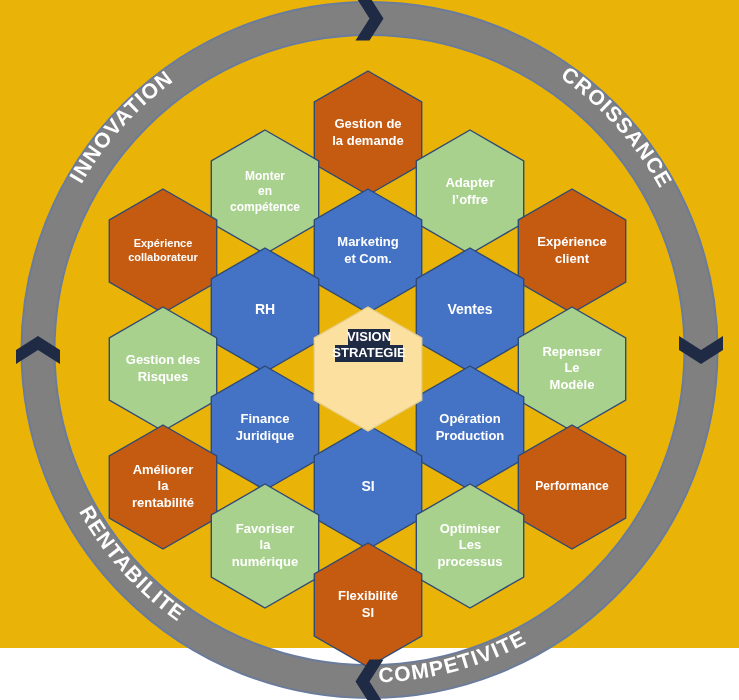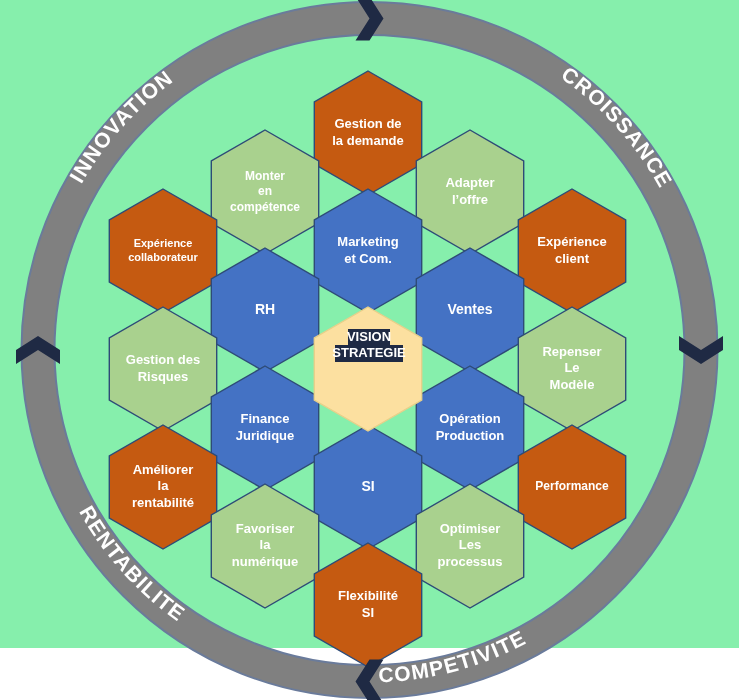--- a/index.html
+++ b/index.html
@@ -10,21 +10,21 @@
   body {
     width: 739px;
     height: 700px;
     font-family: "Liberation Sans", sans-serif;
     overflow: hidden;
   }
   #stage {
     position: relative;
     width: 739px;
     height: 648px;
-    background: #86efac;
+    background: #eab308;
   }
   #diagram-svg {
     position: absolute;
     left: 0;
     top: 0;
     width: 739px;
     height: 700px;
     display: block;
   }
   .hex-label {

